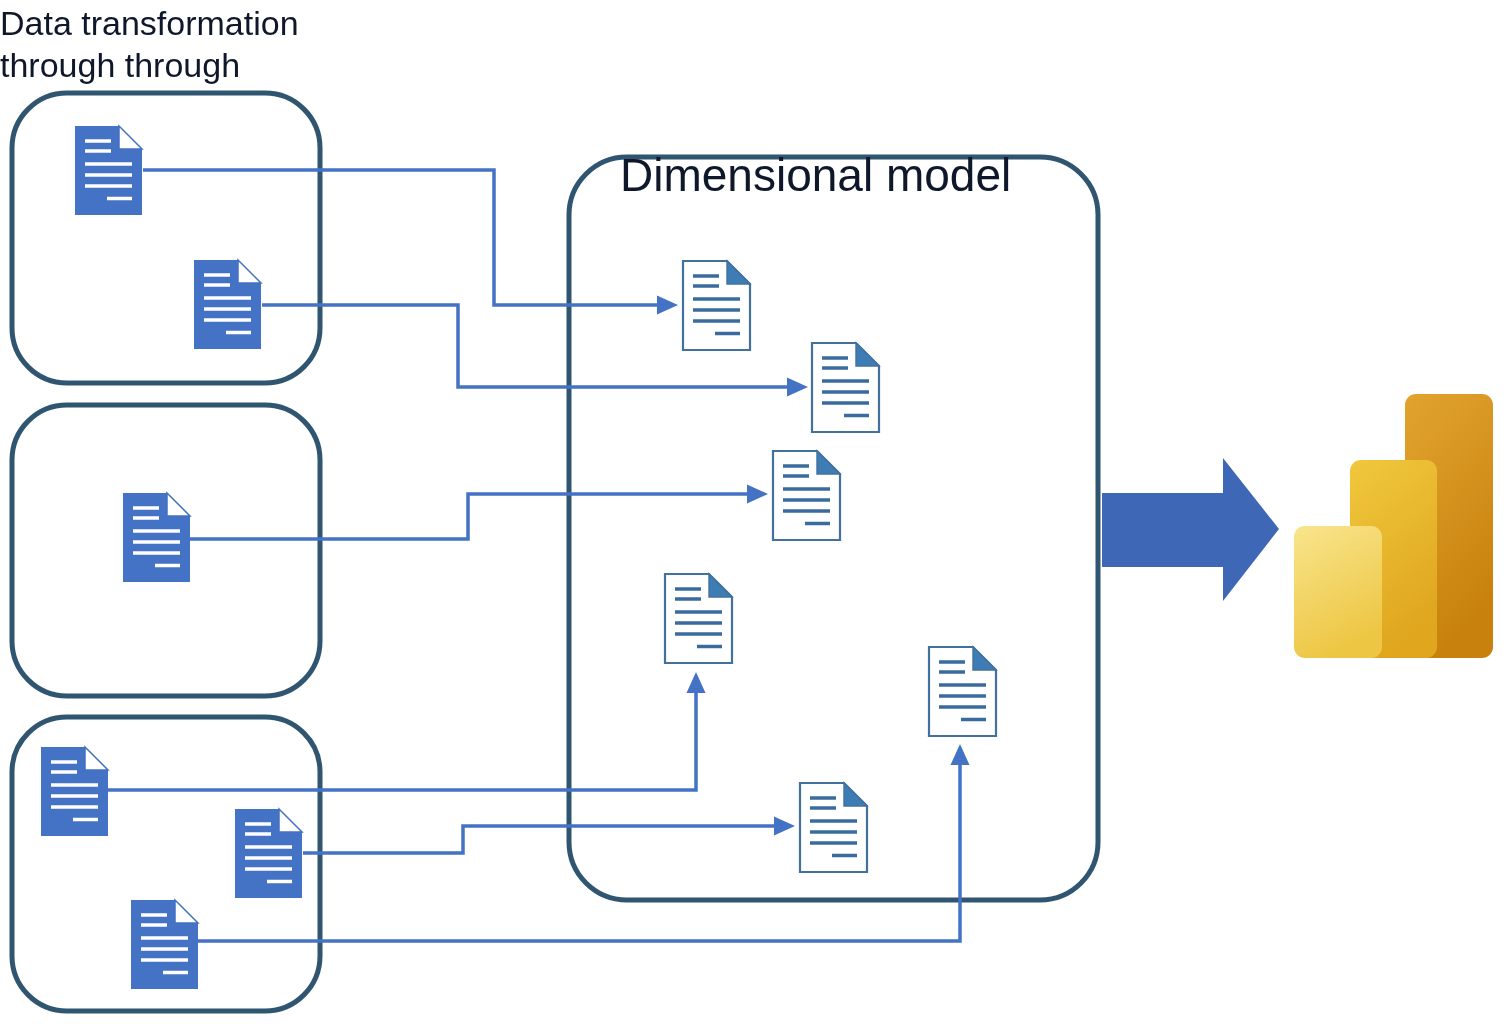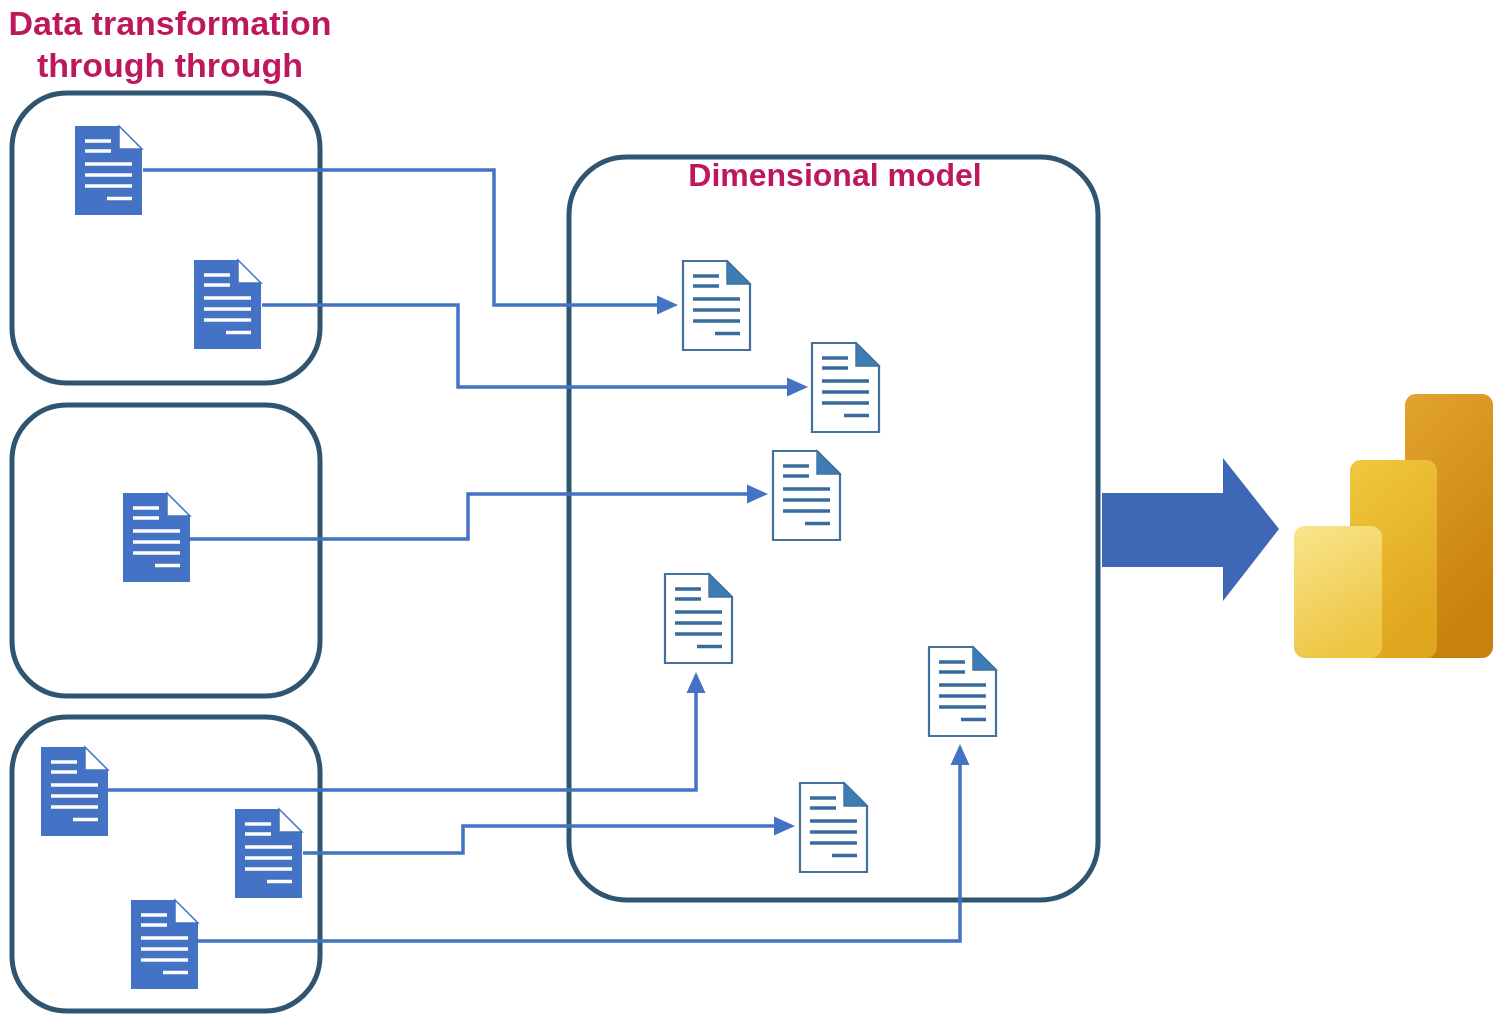--- a/index.html
+++ b/index.html
@@ -12,32 +12,31 @@
     font-family: "Liberation Sans", sans-serif;
   }
   #diagram-svg {
     position: absolute;
     left: 0; top: 0;
     width: 1507px;
     height: 1028px;
   }
   .title {
     position: absolute;
-    text-align: center;
-    color: #be185d;
+    color: #0f172a;
     font-family: "Liberation Sans", sans-serif;
-    font-weight: 700;
+    font-weight: 400;
   }
   .title-dataflow {
     left: 0px; top: 2px; width: 340px;
     font-size: 34px; line-height: 42px;
   }
   .title-model {
     left: 620px; top: 152px; width: 430px;
-    font-size: 32px; line-height: 46px;
+    font-size: 46px; line-height: 46px;
   }
 </style>
 </head>
 <body>
 
 <div class="canvas">
   <svg id="diagram-svg" viewBox="0 0 1507 1028" xmlns="http://www.w3.org/2000/svg">
       <defs>
         <linearGradient id="grad-powerbi_tall" x1="0" y1="0" x2="0.35" y2="1">
           <stop offset="0%" stop-color="#E2A42F"></stop>

